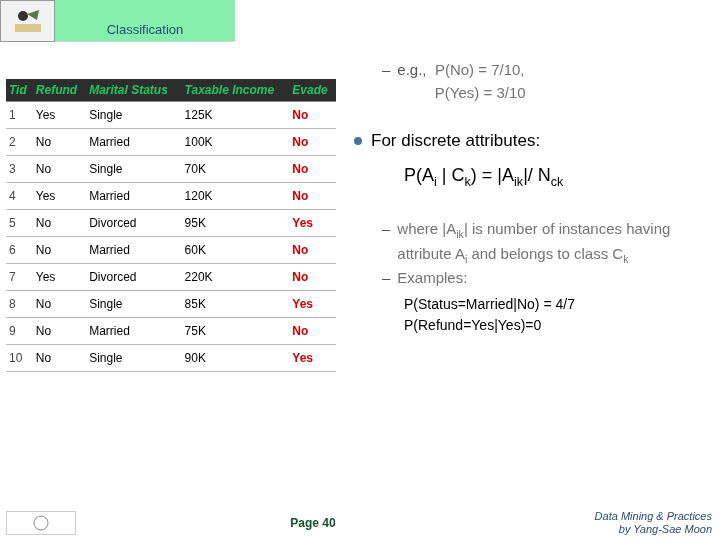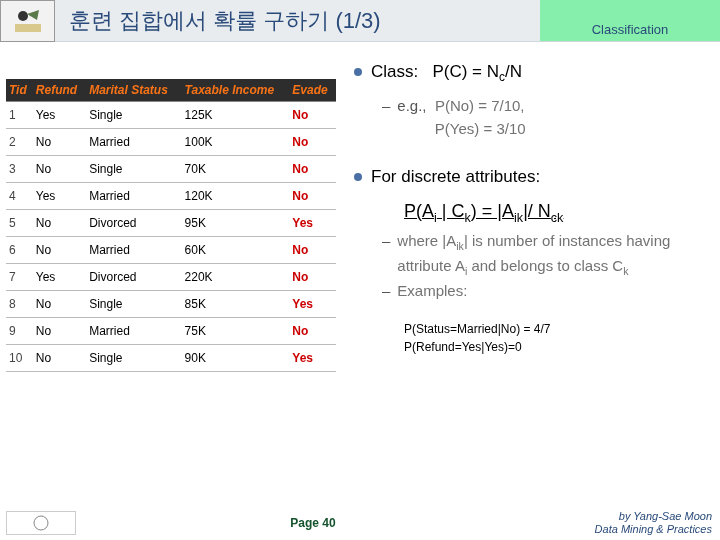--- a/index.html
+++ b/index.html
@@ -4,52 +4,51 @@
 <style>
   * { box-sizing: border-box; margin: 0; padding: 0; }
   body { width: 720px; height: 540px; font-family: Arial, sans-serif; background: #fff; overflow: hidden; position: relative; }
   .header { display: flex; align-items: stretch; height: 42px; }
   .header-icon { width: 55px; border:1px solid #999; display:flex; align-items:center; justify-content:center; background:#f2f2f2;}
   .header-title { flex: 1; background: #e8ecef; color:#294a7a; font-size: 22px; display:flex; align-items:center; padding: 0 14px; border-bottom:1px solid #cfd6dc;}
   .header-right { width: 180px; background: #86efac; display:flex; align-items:flex-end; justify-content:center; font-size: 13px; color:#294a7a; border-bottom:1px solid #cfd6dc; padding-bottom:4px;}
   .body { display:flex; padding: 12px 10px 0 6px; }
   .table-area { width:330px; padding-top:25px; }
   table { border-collapse: collapse; width:100%; font-size:12px; }
-  th { color:#f97316; background:#2d2d2d; font-style:italic; padding:4px 3px; text-align:left; font-weight:bold; border-bottom:1px solid #888;}
+  th { color:#22c55e; background:#2d2d2d; font-style:italic; padding:4px 3px; text-align:left; font-weight:bold; border-bottom:1px solid #888;}
   th:nth-child(5){ font-style:italic; }
   td { padding:6px 3px; border-bottom:1px solid #bbb; }
   td:first-child{ color:#444;}
   td.evade-no { color:#c00; font-weight:bold;}
   td.evade-yes{ color:#c00; font-weight:bold;}
   .content { flex:1; padding: 5px 0 0 18px; font-size:17px; color:#000; line-height:1.5;}
   .bullet{ display:flex; align-items:flex-start; margin-bottom:8px;}
   .dot{ width:8px;height:8px;border-radius:50%;background:#4a6fa5;margin:9px 9px 0 0; flex-shrink:0;}
   .sub{ margin-left:28px; font-size:15px; color:#555; display:flex;}
   .dash{ margin-right:7px;}
-  .formula{ margin:6px 0 3px 50px; font-size:18px;text-decoration:underline;}
+  .formula{ margin:6px 0 27px 50px; font-size:18px;}
   .sub-black{ color:#737373;}
-  .examples{ margin:18px 0 0 50px; font-size:12px;}
+  .examples{ margin:4px 0 0 50px; font-size:14px;}
   .footer{ position:absolute; bottom:0; left:0; right:0; height:34px; display:flex; align-items:center;}
   .footer-logo{ width:70px; border:1px solid #ccc; height:24px; margin-left:6px; display:flex; align-items:center; justify-content:center;}
   .footer-center{ flex:1; text-align:center; font-size:12px; color:#14532d;font-weight:bold;}
   .footer-right{ width:170px; text-align:right; font-size:11px; font-style:italic; color:#294a7a; padding-right:8px; line-height:1.2;}
   sub{font-size:0.7em;}
 </style>
 </head>
 <body>
 
 <div class="header">
   <div class="header-icon">
     <svg width="34" height="30" viewBox="0 0 34 30">
         <rect x="4" y="18" width="26" height="8" fill="#d9c98c"></rect>
         <circle cx="12" cy="10" r="5" fill="#333"></circle>
         <path d="M16 8 L28 4 L26 14 Z" fill="#5a7a4a"></path>
       </svg>
   </div>
-  <div class="header-title">훈련 집합에서 확률 구하기 (1/3)</div>
   <div class="header-right">Classification</div>
 </div>
 
 <div class="body">
   <div class="table-area">
     <table>
       <thead>
           <tr>
         <th>Tid</th>
         <th>Refund</th>
@@ -127,27 +126,20 @@
             <td>No</td>
             <td>Single</td>
             <td>90K</td>
             <td class="evade-yes">Yes</td>
           </tr>
         </tbody>
     </table>
   </div>
 
   <div class="content">
-    <div class="bullet">
-      <span class="dot"></span>
-      <span>
-        <span>Class:</span>&nbsp;&nbsp;
-        <span>P(C) = N</span><sub>c</sub><span>/N</span>
-      </span>
-    </div>
     <div class="sub">
       <span class="dash">–</span>
       <span>
         <span>e.g.,</span>&nbsp;
         <span class="sub-black">P(No) = 7/10,</span><br>
         &nbsp;&nbsp;&nbsp;&nbsp;&nbsp;&nbsp;&nbsp;&nbsp;&nbsp;<span class="sub-black">P(Yes) = 3/10</span>
       </span>
     </div>
 
     <div class="bullet" style="margin-top:24px">
@@ -175,16 +167,16 @@
 </div>
 
 <div class="footer">
   <div class="footer-logo">
     <svg width="16" height="16">
         <circle cx="8" cy="8" r="7" fill="none" stroke="#888"></circle>
       </svg>
   </div>
   <div class="footer-center">Page 40</div>
   <div class="footer-right">
+    <div>Data Mining &amp; Practices</div>
     <div>by Yang-Sae Moon</div>
-    <div>Data Mining &amp; Practices</div>
   </div>
 </div>
 
 </body></html>

